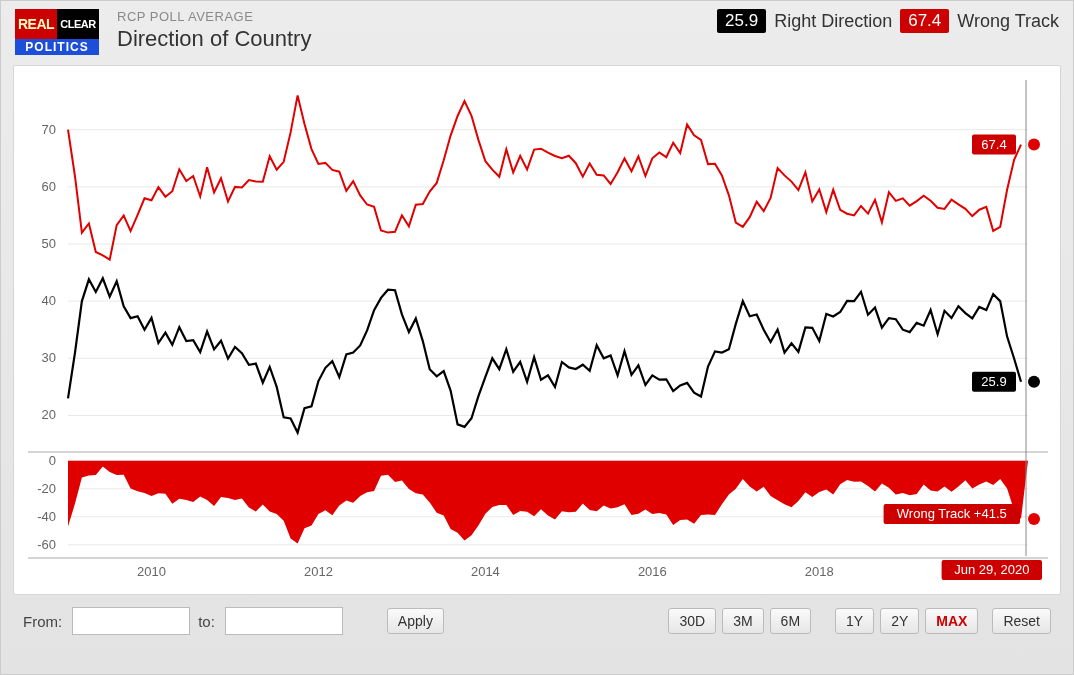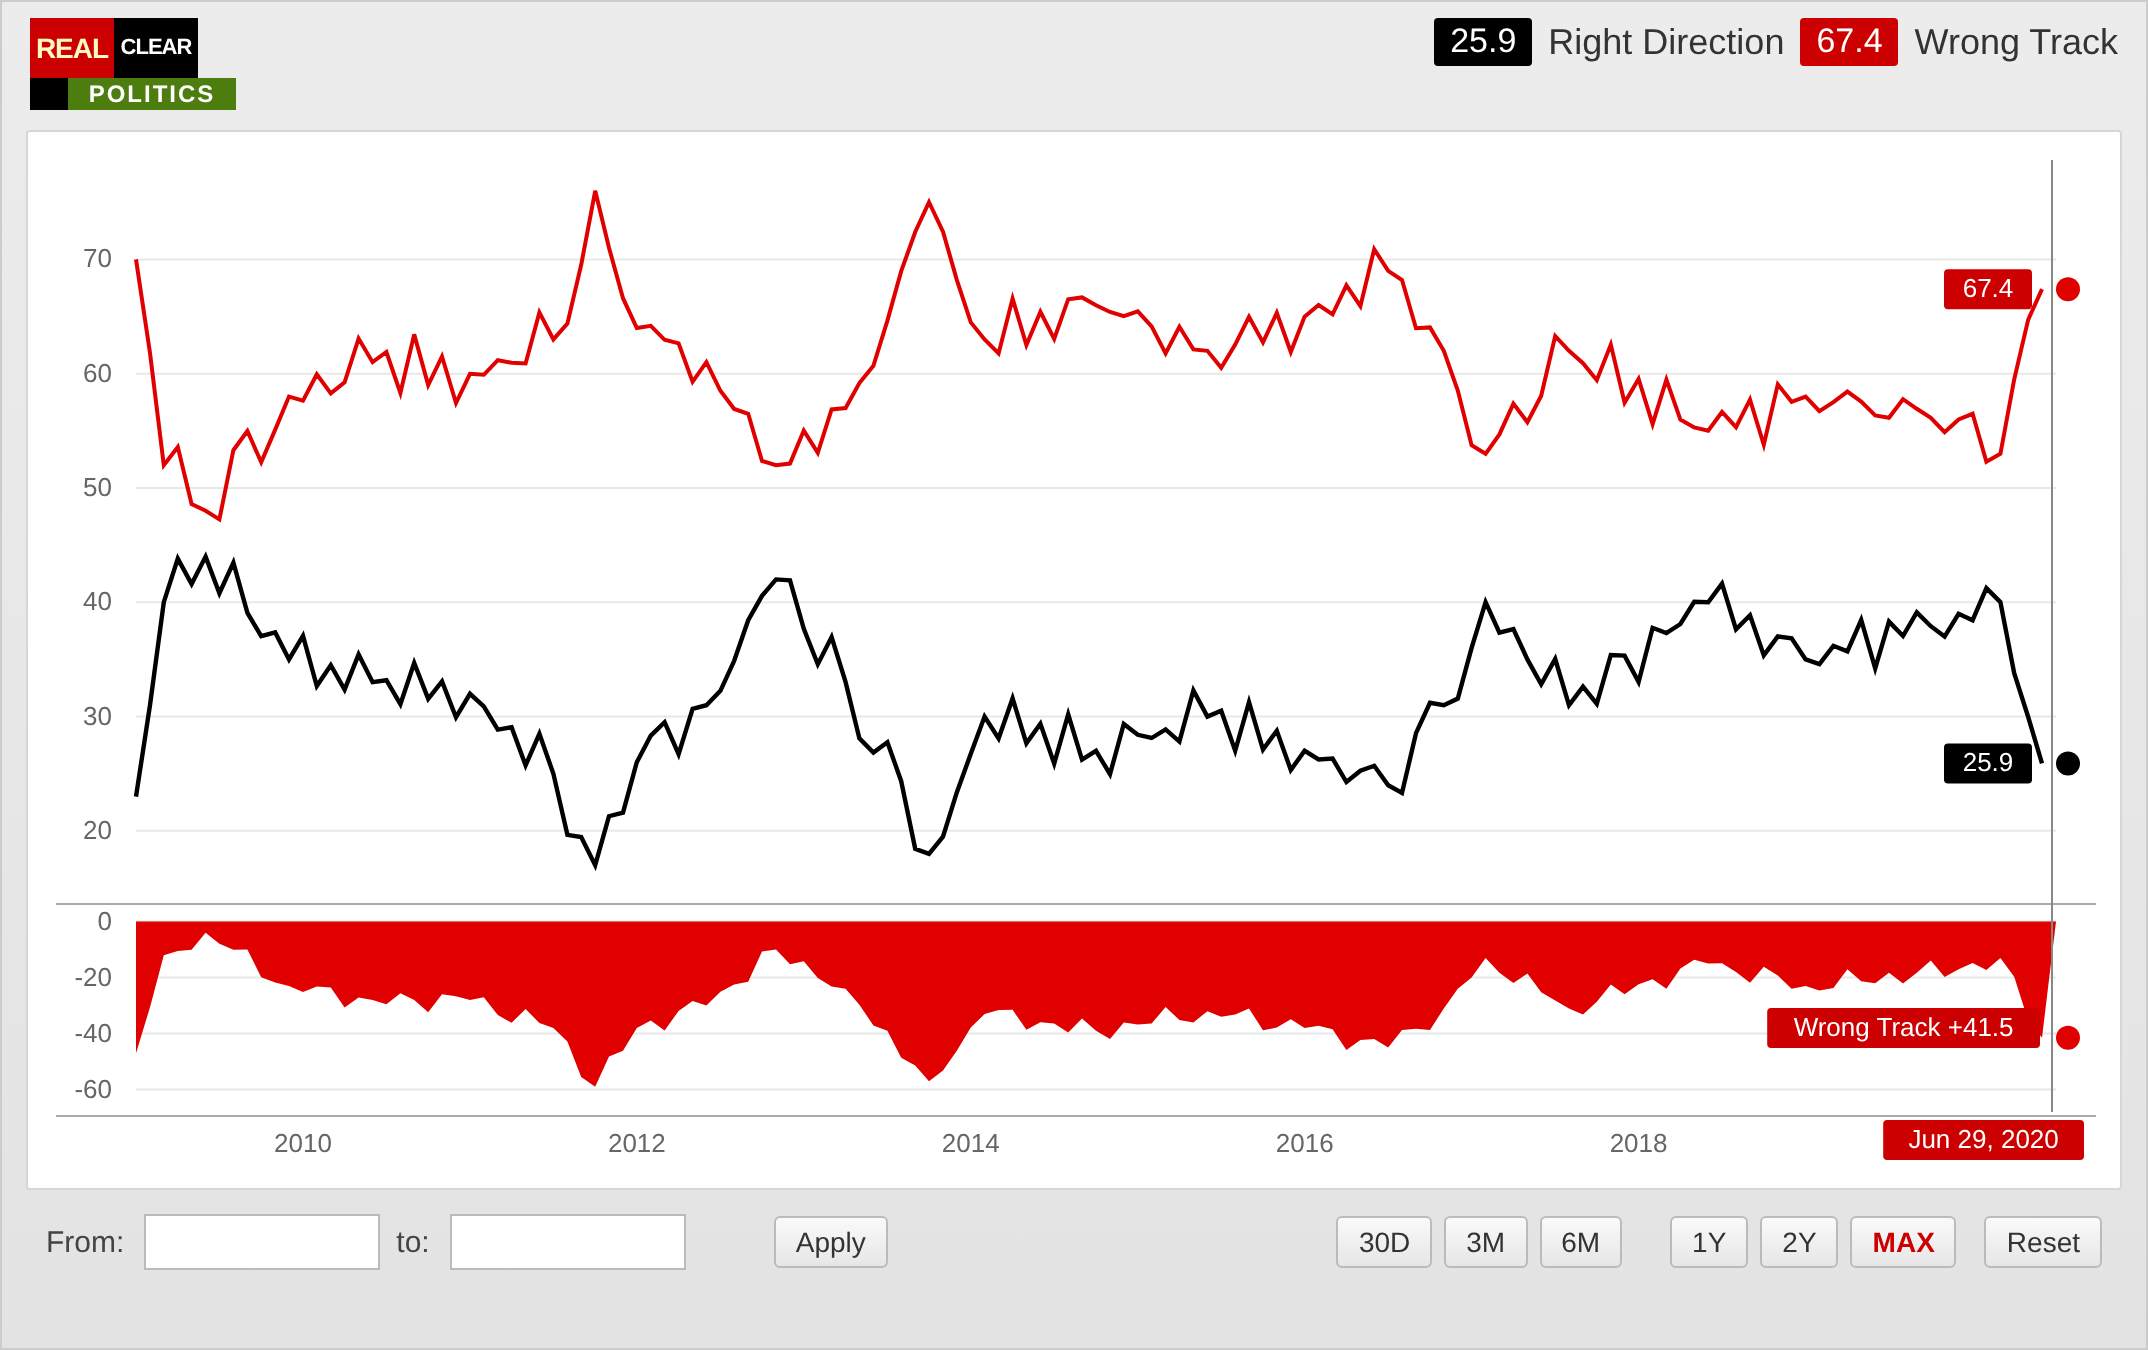--- a/index.html
+++ b/index.html
@@ -2,21 +2,21 @@
 <html><head>
 <meta charset="utf-8">
 <style>
   * { box-sizing: border-box; }
   body { margin:0; padding:0; font-family: Arial, Helvetica, sans-serif; background:#fff; }
   .frame { width:1074px; height:675px; background:#e9e9e9; background:linear-gradient(180deg,#ececec 0%,#e3e3e3 100%); position:relative; border:1px solid #ccc; }
   .header { display:flex; align-items:flex-start; padding:8px 14px 4px; }
   .logo { width:84px; height:46px; background:#000; color:#fff; font-weight:bold; font-size:15px; line-height:15px; padding:0; position:relative; }
   .logo .r { position:absolute; background:#cc0000; color:#fef9c3; left:0; top:0; width:42px; height:30px; display:flex; align-items:center; justify-content:center; font-size:14px; letter-spacing:-0.5px; }
   .logo .c { position:absolute; color:#fff; left:42px; top:0; width:42px; height:30px; display:flex; align-items:center; justify-content:center; font-size:11px; letter-spacing:-0.5px;}
-  .logo .p { position:absolute; left:0; top:30px; width:84px; height:16px; color:#fff; background:#4d7c0f; display:flex; align-items:center; justify-content:center; font-size:12px; letter-spacing:1px;margin-left:19px;}
+  .logo .p { position:absolute; left:0; top:30px; width:84px; height:16px; color:#fff; background:#1d4ed8; display:flex; align-items:center; justify-content:center; font-size:12px; letter-spacing:1px;}
   .titles { margin-left:18px; }
   .subtitle { color:#8a8a8a; font-size:13px; letter-spacing:0.5px; }
   .title { color:#333; font-size:22px; margin-top:2px; }
   .legend { margin-left:auto; display:flex; align-items:center; gap:8px; font-size:18px; color:#333; }
   .pill { color:#fff; padding:2px 8px; border-radius:2px; font-size:17px; font-weight:500; }
   .pill.black { background:#000; }
   .pill.red { background:#cc0000; }
   .chartwrap { background:#fff; margin:6px 12px 6px; border:1px solid #d6d6d6; border-radius:2px; position:relative; height:530px; }
   svg { display:block; }
   .axislabel { fill:#666; font-size:13px; }
@@ -40,20 +40,24 @@
 </head>
 <body>
 
 <div class="frame">
 
   <div class="header">
     <div class="logo">
       <div class="r">REAL</div>
       <div class="c">CLEAR</div>
       <div class="p">POLITICS</div>
+    </div>
+    <div class="titles">
+      <div class="subtitle">RCP POLL AVERAGE</div>
+      <div class="title">Direction of Country</div>
     </div>
     <div class="legend">
       <span class="pill black">25.9</span>
       <span>Right Direction</span>
       <span class="pill red">67.4</span>
       <span>Wrong Track</span>
     </div>
   </div>
 
   <div class="chartwrap">

